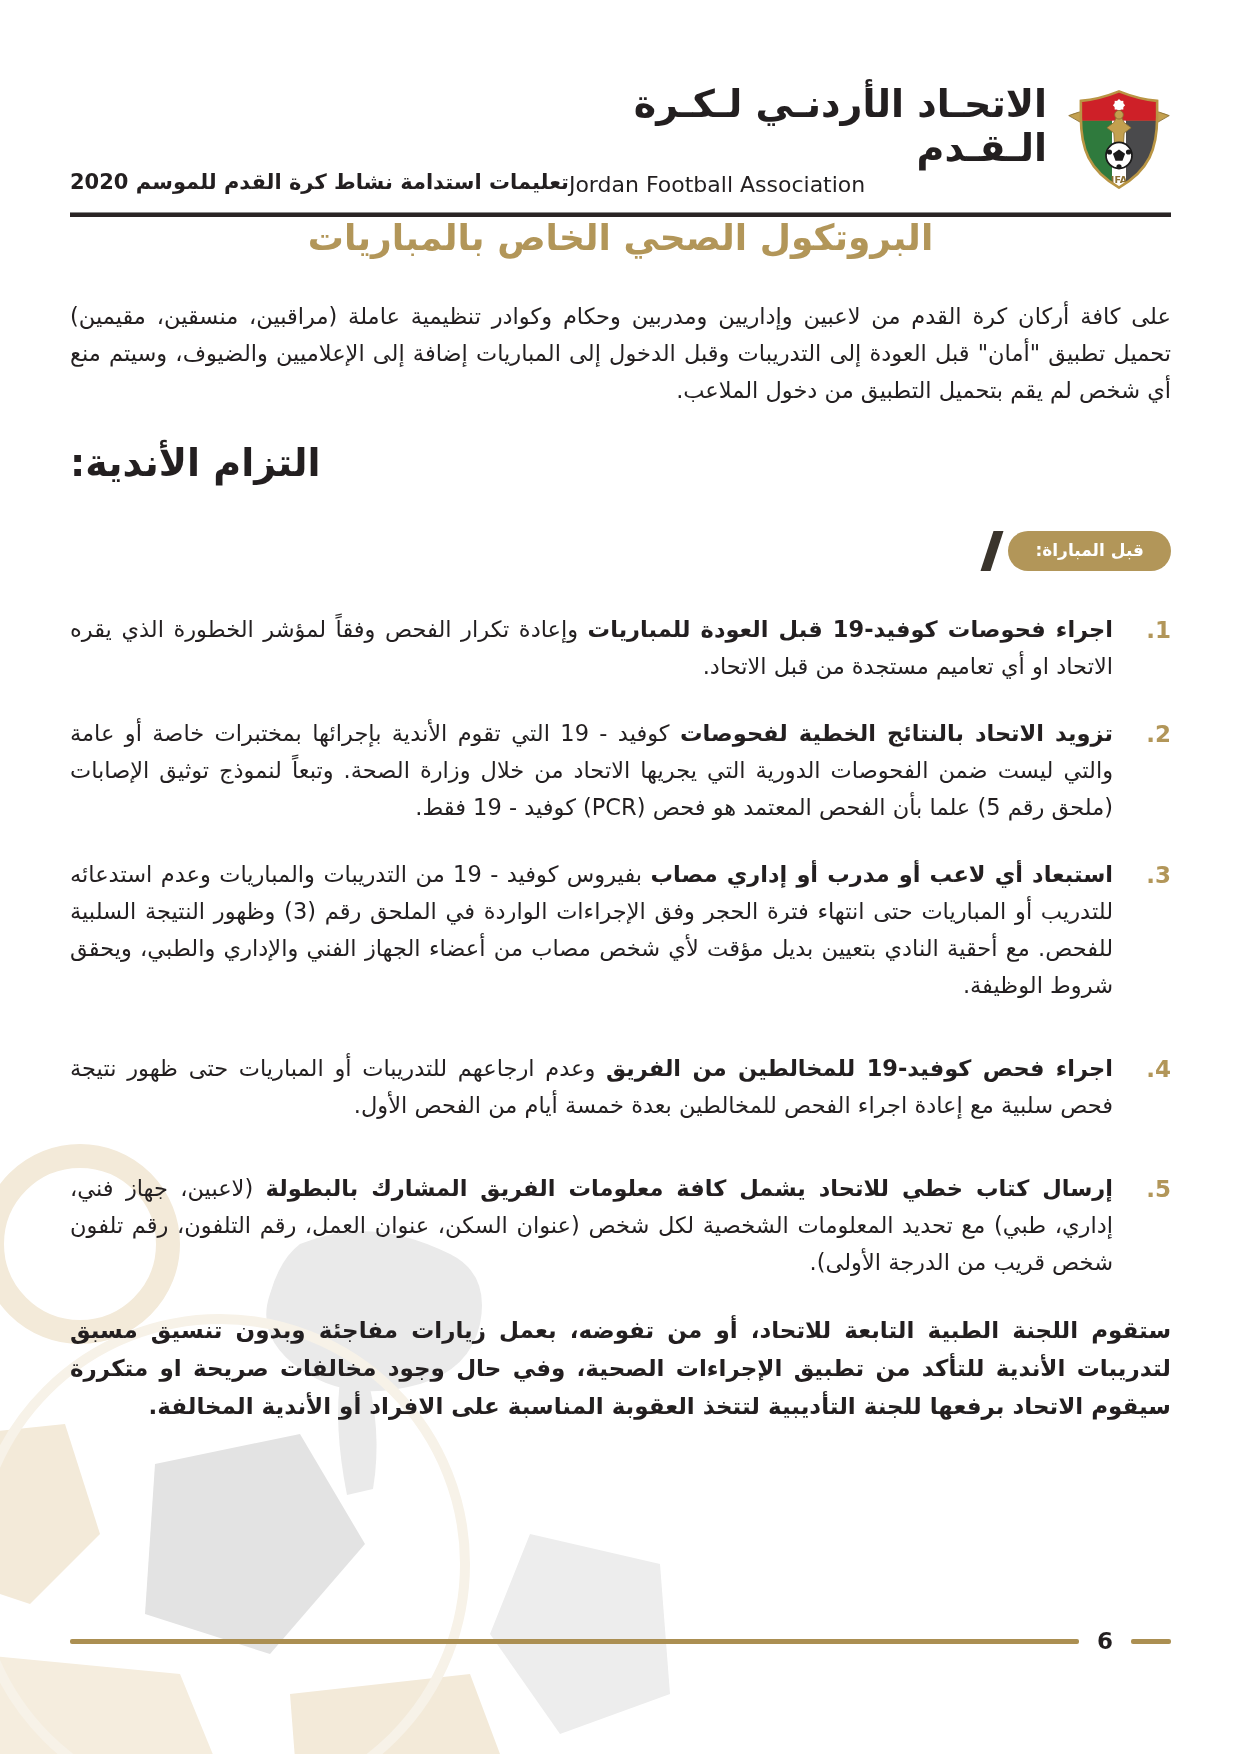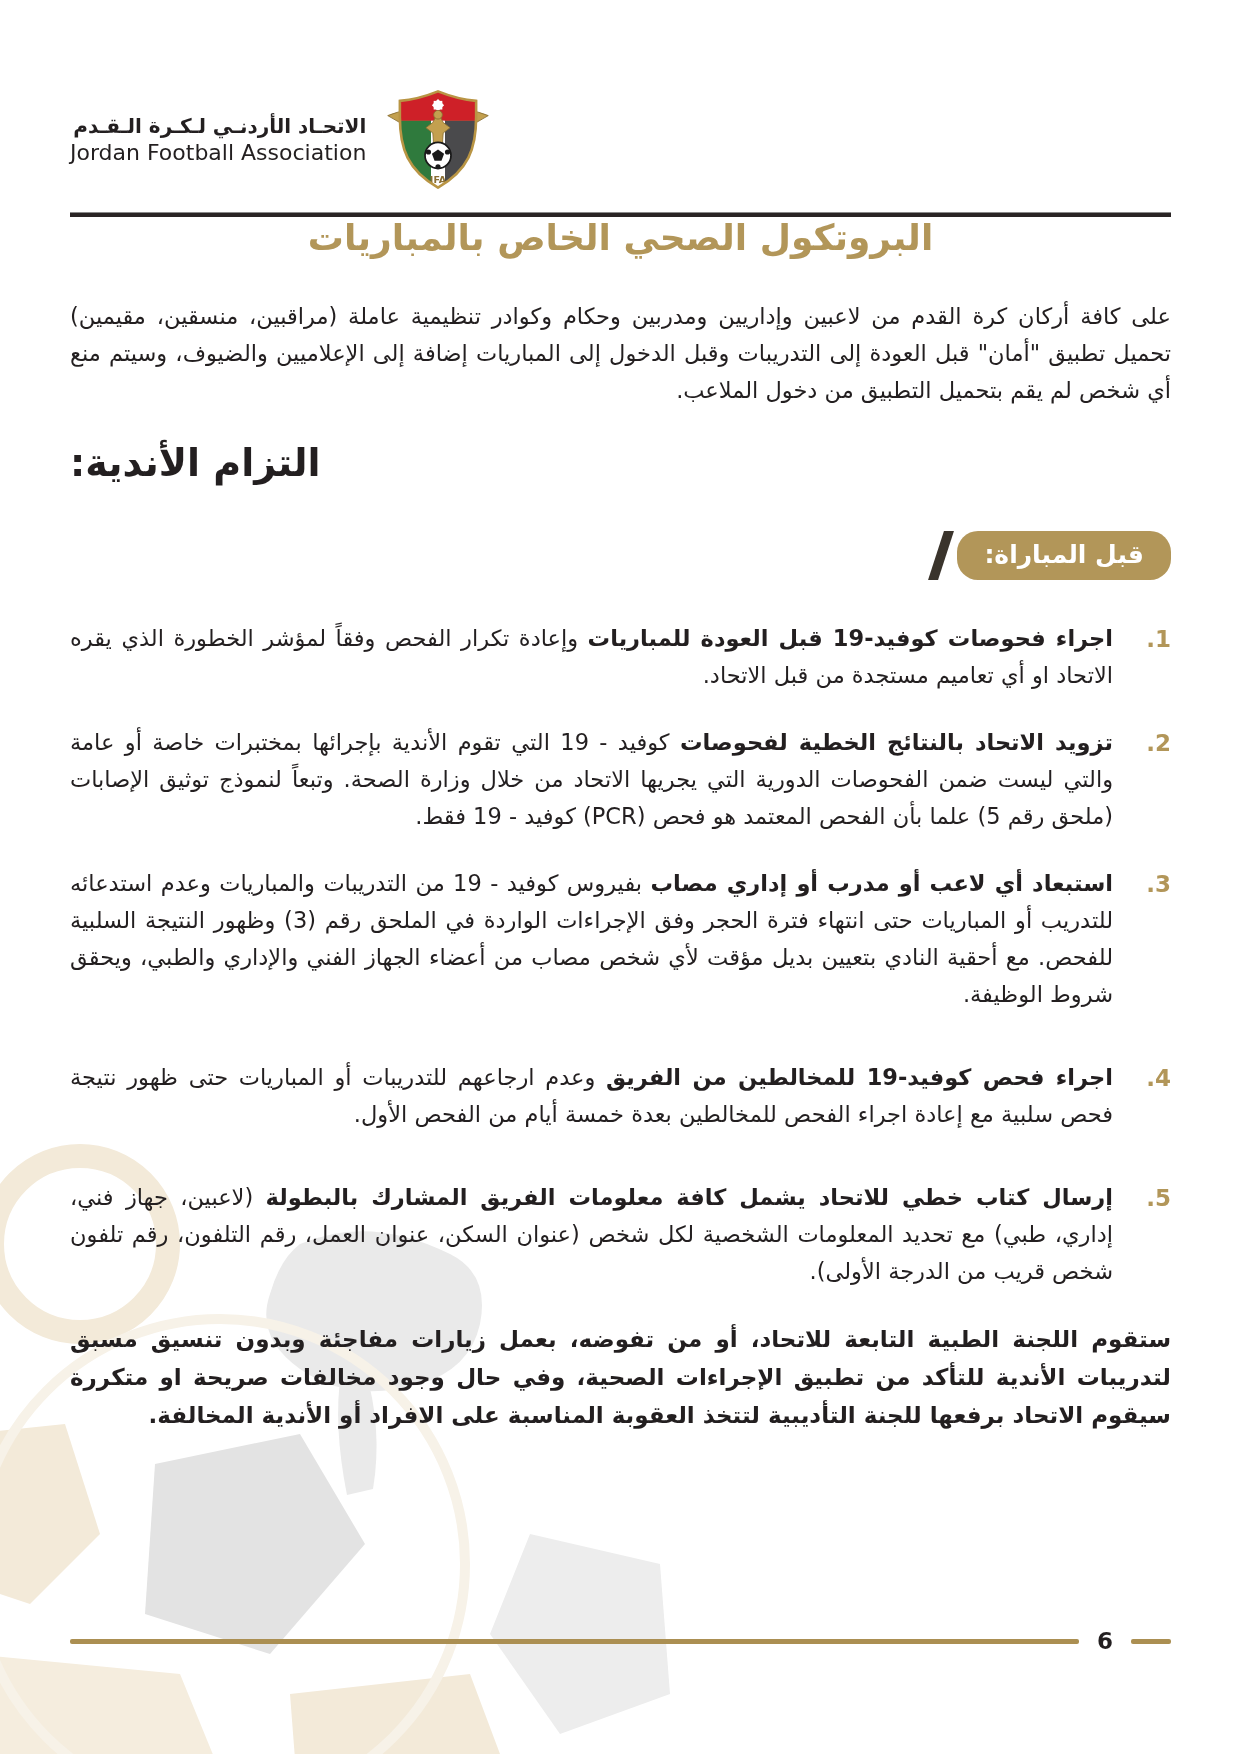--- a/index.html
+++ b/index.html
@@ -13,34 +13,34 @@
     color:#231f20;
   }
   .layer{position:relative;z-index:1;}
   
   .watermark{position:absolute;left:-30px;bottom:-70px;z-index:0;}
   
   .header{display:flex;justify-content:space-between;align-items:flex-end;padding:78px 70px 0 70px;}
   .doc-info{font-size:21px;font-weight:bold;direction:rtl;padding-bottom:6px;white-space:nowrap;}
   .org{display:flex;align-items:center;direction:ltr;}
   .org-names{text-align:right;margin-right:20px;direction:rtl;}
-  .org-ar{font-size:20px;font-weight:bold;letter-spacing:1px;}
+  .org-ar{font-size:38px;font-weight:bold;letter-spacing:1px;}
   .org-en{font-size:22px;margin-top:2px;direction:ltr;text-align:left;}
   .logo{width:104px;height:122px;flex:0 0 auto;}
   .header-rule{margin:12px 70px 0 70px;height:4px;background:#2a2424;border-top:1px solid #8a8a8a;}
   
   .main-title{text-align:center;font-size:36px;font-weight:bold;color:#b29659;direction:rtl;}
   
   .content{margin:8px 70px;}
   .intro{margin-top:40px;direction:rtl;text-align:justify;font-size:22.5px;line-height:37px;}
   .section-heading{margin-top:32px;direction:rtl;text-align:left;font-size:38px;font-weight:bold;}
   
   .badge-row{margin-top:46px;direction:rtl;display:flex;}
   .badge-wrap{position:relative;display:inline-block;}
-  .badge{background:#b29659;color:#ffffff;font-size:25px;font-weight:bold;padding:9px 27px 11px 27px;direction:rtl;border-radius:21px;}
+  .badge{background:#b29659;color:#ffffff;font-size:17px;font-weight:bold;padding:9px 27px 11px 27px;direction:rtl;border-radius:21px;}
   .badge-slash{position:absolute;left:-21px;top:0;height:100%;width:10px;background:#3a342c;transform:skewX(-18deg);}
   
   .list{margin-top:40px;direction:rtl;padding-left:0;padding-right:58px;}
   .item{position:relative;margin-bottom:30px;direction:rtl;text-align:justify;font-size:22.5px;line-height:37px;}
   .item .num{position:absolute;right:-58px;top:1px;color:#b29659;font-weight:bold;font-size:23px;}
   .item.num-above{margin-top:34px;}
   .item.num-above .para{display:block;margin-top:46px;}
   .b{font-weight:bold;}
   
   .closing{margin-top:24px;direction:rtl;text-align:justify;font-size:23px;line-height:38px;font-weight:bold;}
@@ -63,20 +63,21 @@
     <path d="M0,300 L95,290 L130,400 L60,470 L0,450 Z" fill="#f3ead9"></path>
     <path d="M320,560 L500,540 L545,660 L470,690 L330,690 Z" fill="#f3ead9"></path>
     <path d="M0,520 L210,540 L255,650 L180,690 L0,690 Z" fill="#f5edde"></path>
     <path d="M560,400 L690,430 L700,560 L590,600 L520,500 Z" fill="#ededed"></path>
     <circle cx="250" cy="430" r="245" fill="none" stroke="#f7f2e8" stroke-width="10"></circle>
   </svg>
 
   <div class="layer">
 
     <div class="header">
+      <div class="doc-info">تعليمات استدامة نشاط كرة القدم للموسم  2020</div>
       <div class="org">
         <div class="org-names">
           <div class="org-ar">الاتحـاد الأردنـي لـكـرة الـقـدم</div>
           <div class="org-en">Jordan Football Association</div>
         </div>
 
         <svg class="logo" viewBox="0 0 120 130" aria-hidden="true">
           <defs>
             <clipPath id="shieldClip">
               <path d="M60,10 C75,16 92,20 104,21 L104,40 C104,76 95,101 60,121 C25,101 16,76 16,40 L16,21 C28,20 45,16 60,10 Z"></path>

